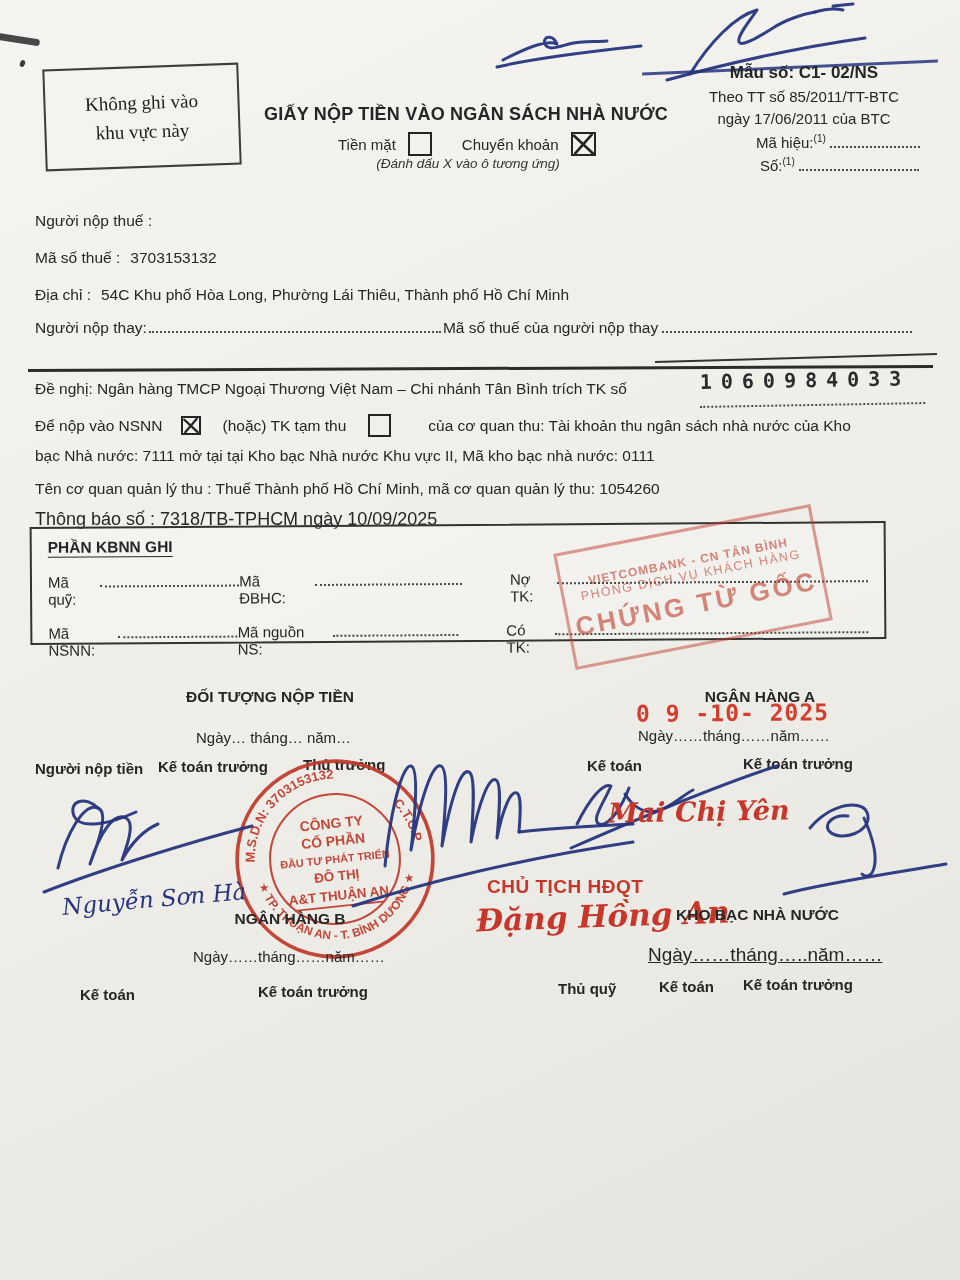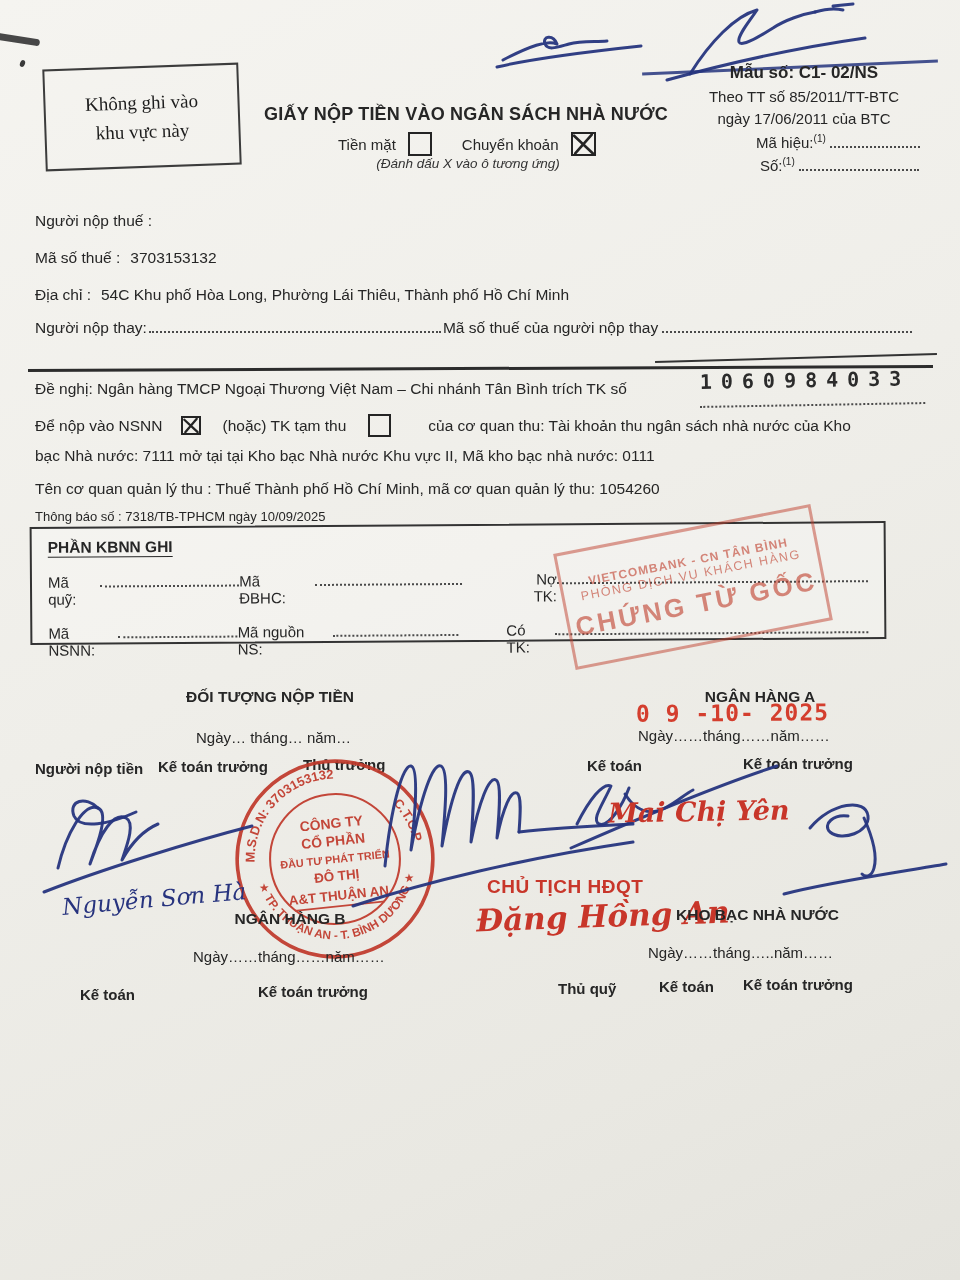--- a/index.html
+++ b/index.html
@@ -113,30 +113,30 @@
       <svg viewBox="0 0 22 22">
           <path d="M4,5 L18,18 M17,4 L5,18" stroke="#242424" stroke-width="2.4" fill="none" stroke-linecap="round"></path>
         </svg>
     </span>
     <span style="margin-left:22px;">(hoặc) TK tạm thu</span>
     <span class="cb" style="width:19px;height:19px;margin-left:22px;"></span>
     <span style="margin-left:37px;">của cơ quan thu:  Tài khoản thu ngân sách nhà nước của Kho</span>
   </div>
   <div class="abs" style="left:35px;top:447px;font-size:15.5px;">bạc Nhà nước: 7111 mở tại tại Kho bạc Nhà nước Khu vực II, Mã kho bạc nhà nước: 0111</div>
   <div class="abs" style="left:35px;top:480px;font-size:15.5px;">Tên cơ quan quản lý thu : Thuế Thành phố Hồ Chí Minh, mã cơ quan quản lý thu: 1054260</div>
-  <div class="abs" style="left:35px;top:509px;font-size:13px;">Thông báo số : 7318/TB-TPHCM ngày 10/09/2025</div>
+  <div class="abs" style="left:35px;top:509px;font-size:18px;">Thông báo số : 7318/TB-TPHCM ngày 10/09/2025</div>
 
   <div class="abs" style="left:30px;top:524px;width:856px;height:118px;border:2px solid #333;transform:rotate(-0.4deg);padding:10px 16px;box-sizing:border-box;background:rgba(255,255,255,.25);">
     <div class="b" style="font-size:15.5px;text-decoration:underline;text-underline-offset:4px;display:inline-block;">PHẦN KBNN GHI</div>
     <div class="base" style="margin-top:16px;font-size:15px;">
       <span>Mã quỹ:</span>
       <span class="dotl" style="width:142px;"></span>
       <span>Mã ĐBHC:</span>
       <span class="dotl" style="width:150px;margin-left:6px;"></span>
-      <span style="margin-left:48px;text-align:right;">Nợ TK:</span>
+      <span style="margin-left:48px;">Nợ TK:</span>
       <span class="dotl" style="width:318px;"></span>
     </div>
     <div class="base" style="margin-top:16px;font-size:15px;">
       <span>Mã NSNN:</span>
       <span class="dotl" style="width:122px;"></span>
       <span>Mã nguồn NS:</span>
       <span class="dotl" style="width:128px;margin-left:2px;"></span>
       <span style="margin-left:48px;">Có TK:</span>
       <span class="dotl" style="width:320px;margin-left:4px;"></span>
     </div>
@@ -211,18 +211,18 @@
     <path class="pen" d="M4,106 C50,94 120,84 166,76"></path>
   </svg>
   <div class="abs handR redink" style="left:608px;top:796px;font-size:27px;transform:rotate(-1deg);">Mai Chị Yên</div>
 
   <div class="abs b center" style="left:200px;top:910px;width:180px;font-size:15.5px;">NGÂN HÀNG B</div>
   <div class="abs" style="left:193px;top:948px;font-size:15px;">Ngày……tháng……năm……</div>
   <span class="abs b t15" style="left:80px;top:986px;">Kế toán</span>
   <span class="abs b t15" style="left:258px;top:983px;">Kế toán trưởng</span>
 
   <div class="abs b center" style="left:640px;top:906px;width:235px;font-size:15.5px;">KHO BẠC NHÀ NƯỚC</div>
-  <div class="abs" style="left:648px;top:944px;font-size:15px;">Ngày……tháng…..năm……</div>
+  <div class="abs" style="left:648px;top:944px;font-size:19px;text-decoration:underline;">Ngày……tháng…..năm……</div>
   <span class="abs b t15" style="left:558px;top:980px;">Thủ quỹ</span>
   <span class="abs b t15" style="left:659px;top:978px;">Kế toán</span>
   <span class="abs b t15" style="left:743px;top:976px;">Kế toán trưởng</span>
 
 </div>
 
 </body></html>

